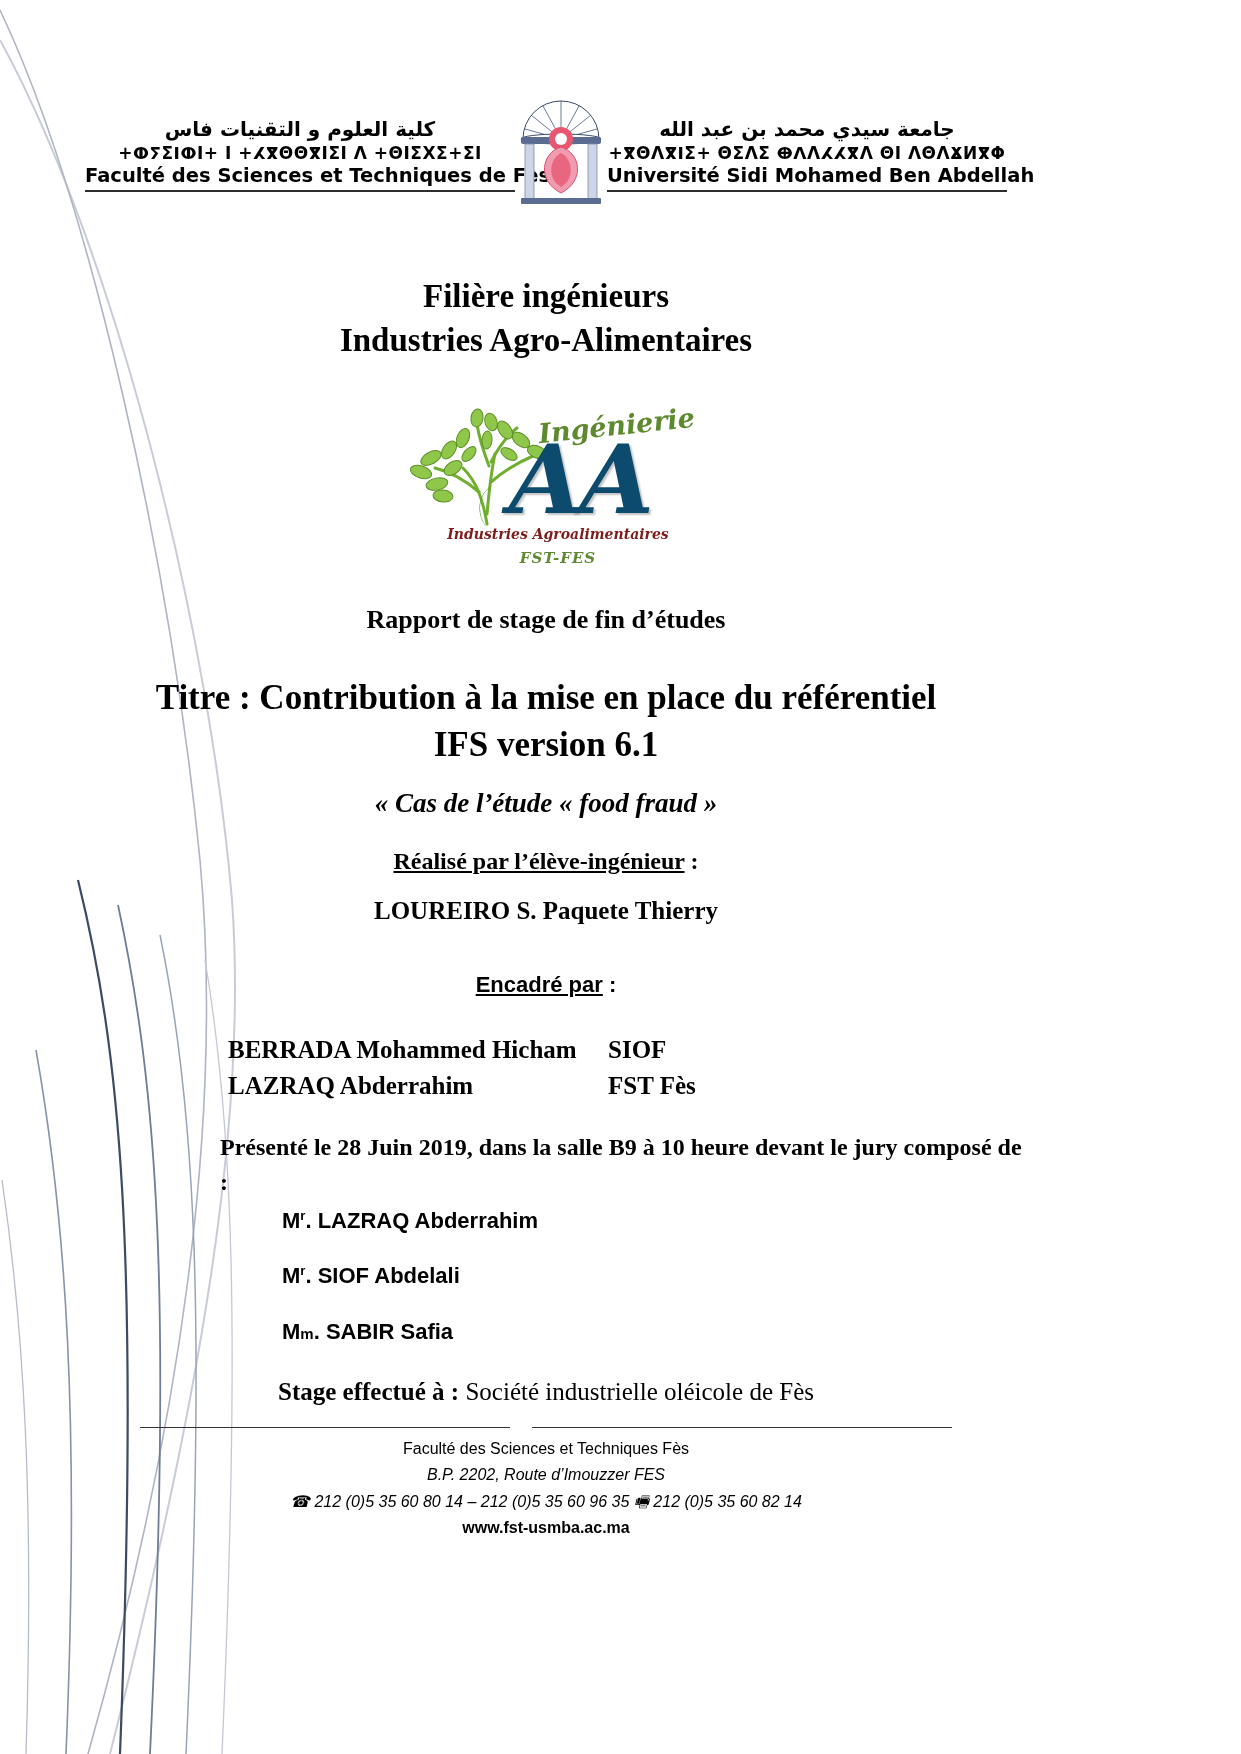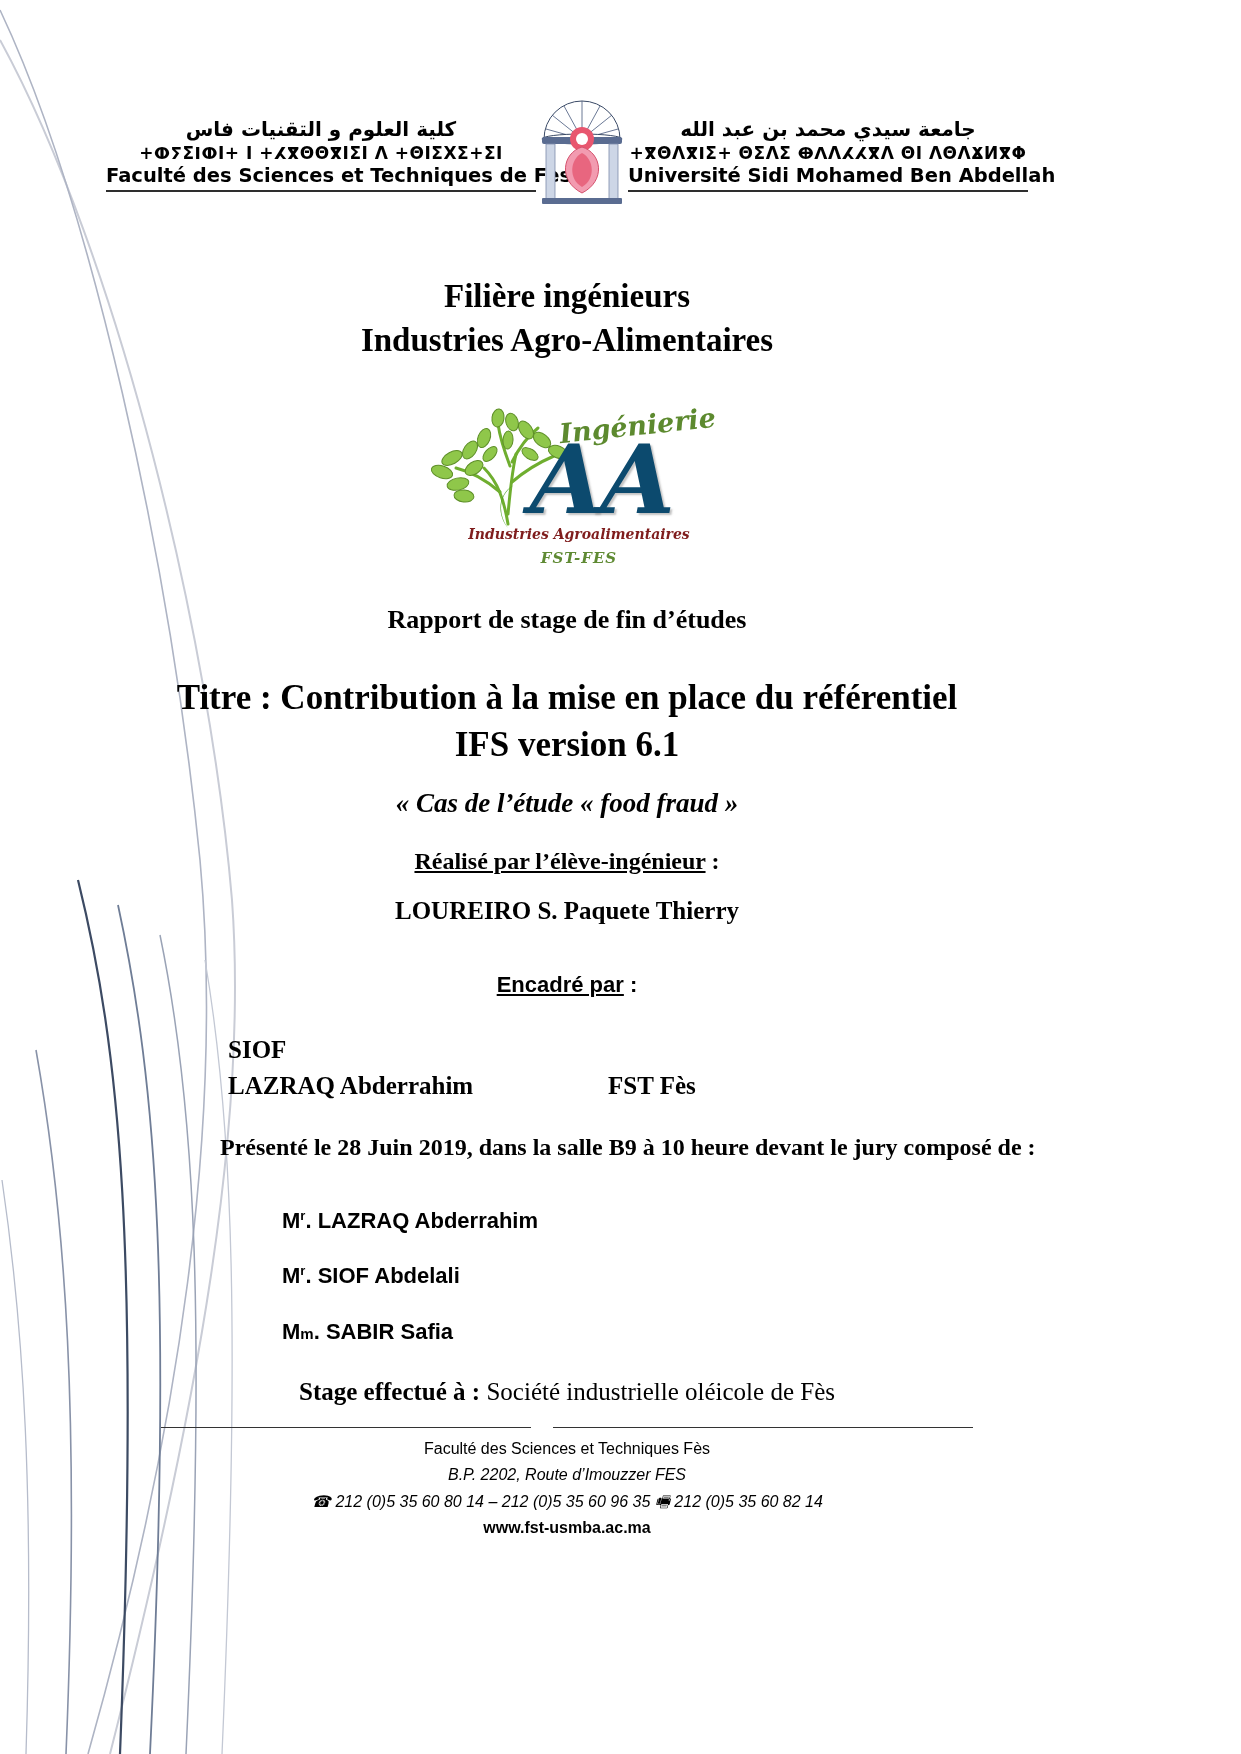--- a/index.html
+++ b/index.html
@@ -8,21 +8,20 @@
     background: #ffffff;
   }
   .page {
     position: relative;
     width: 1092px;
     height: 1754px;
     background: #ffffff;
     overflow: hidden;
     font-family: "Liberation Serif", serif;
     color: #000000;
-    padding-left: 42px;
   }
 
   
   .swoosh {
     position: absolute;
     left: 0;
     top: 0;
     width: 330px;
     height: 1754px;
     pointer-events: none;
@@ -422,20 +421,21 @@
     <span class="u">Réalisé par l’élève-ingénieur</span><span> :</span>
   </div>
   <div class="eleve">LOUREIRO S. Paquete Thierry</div>
 
   <div class="encadre">
     <span class="u">Encadré par</span><span> :</span>
   </div>
 
   <div class="sup-table">
     <div class="sup-row">
+      <div class="sup-name">BERRADA Mohammed Hicham</div>
       <div class="sup-org">SIOF</div>
     </div>
     <div class="sup-row">
       <div class="sup-name">LAZRAQ Abderrahim</div>
       <div class="sup-org">FST Fès</div>
     </div>
   </div>
 
   <div class="presente">Présenté le 28 Juin 2019, dans la salle B9 à 10 heure devant le jury composé de :</div>
 

